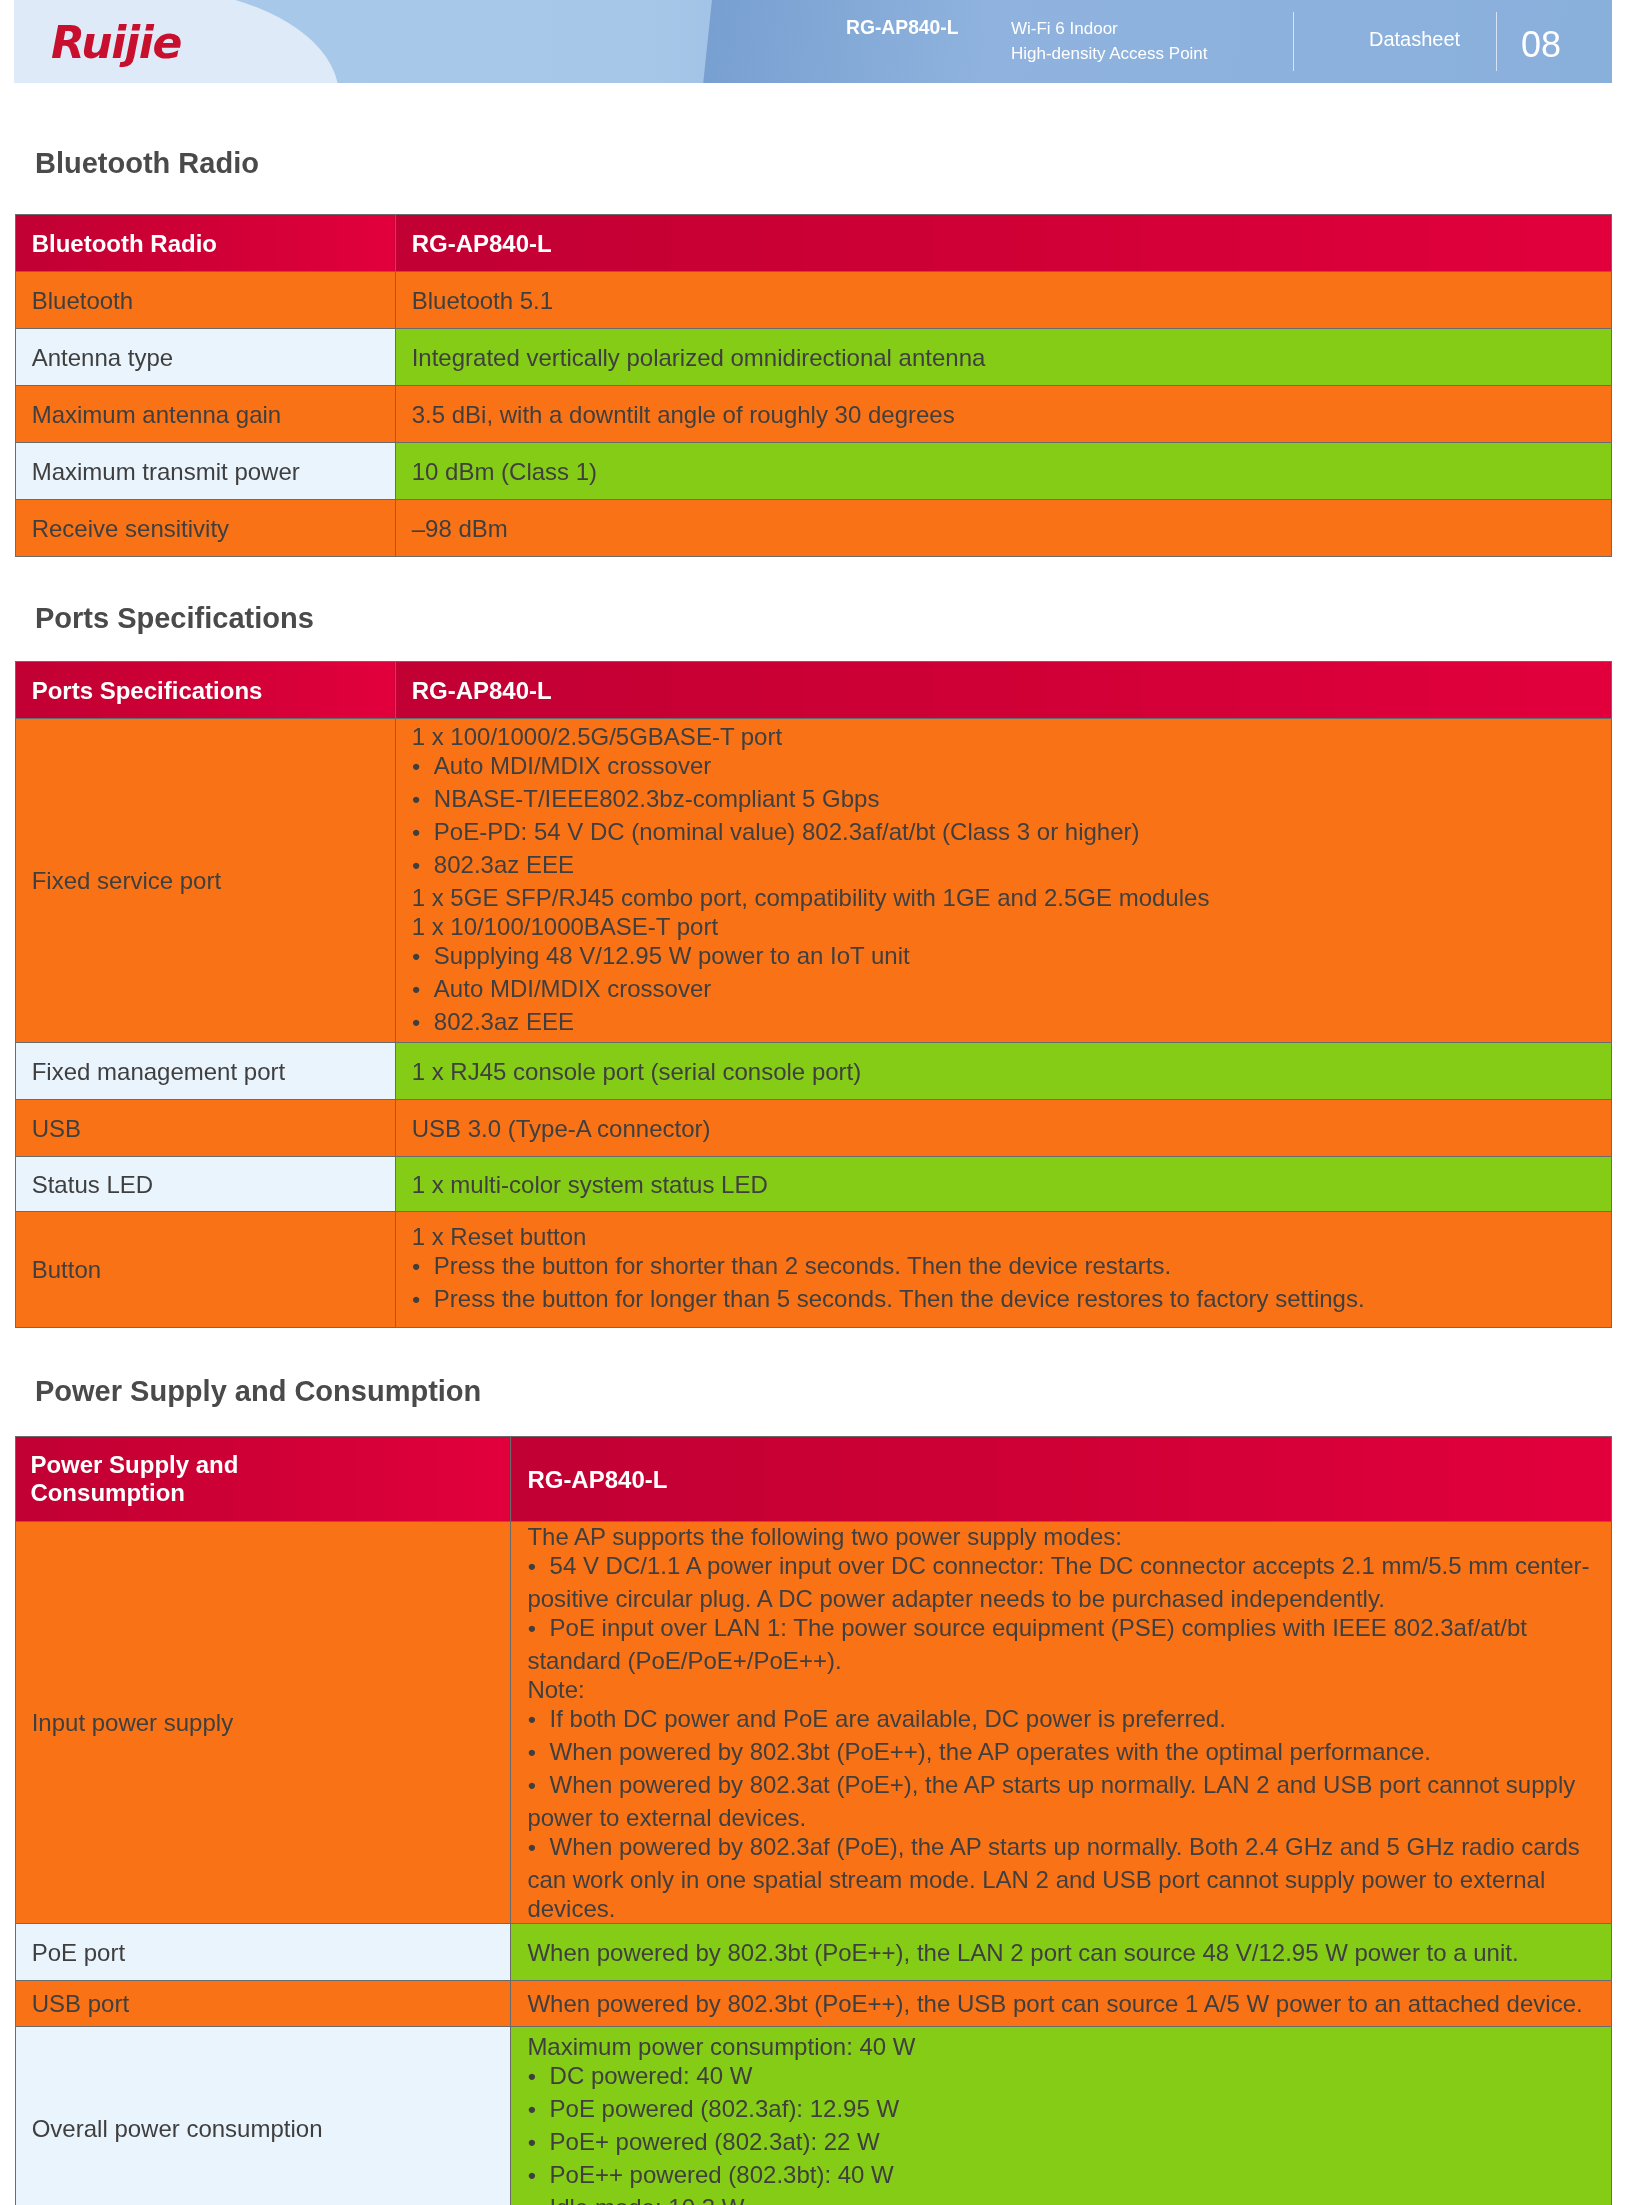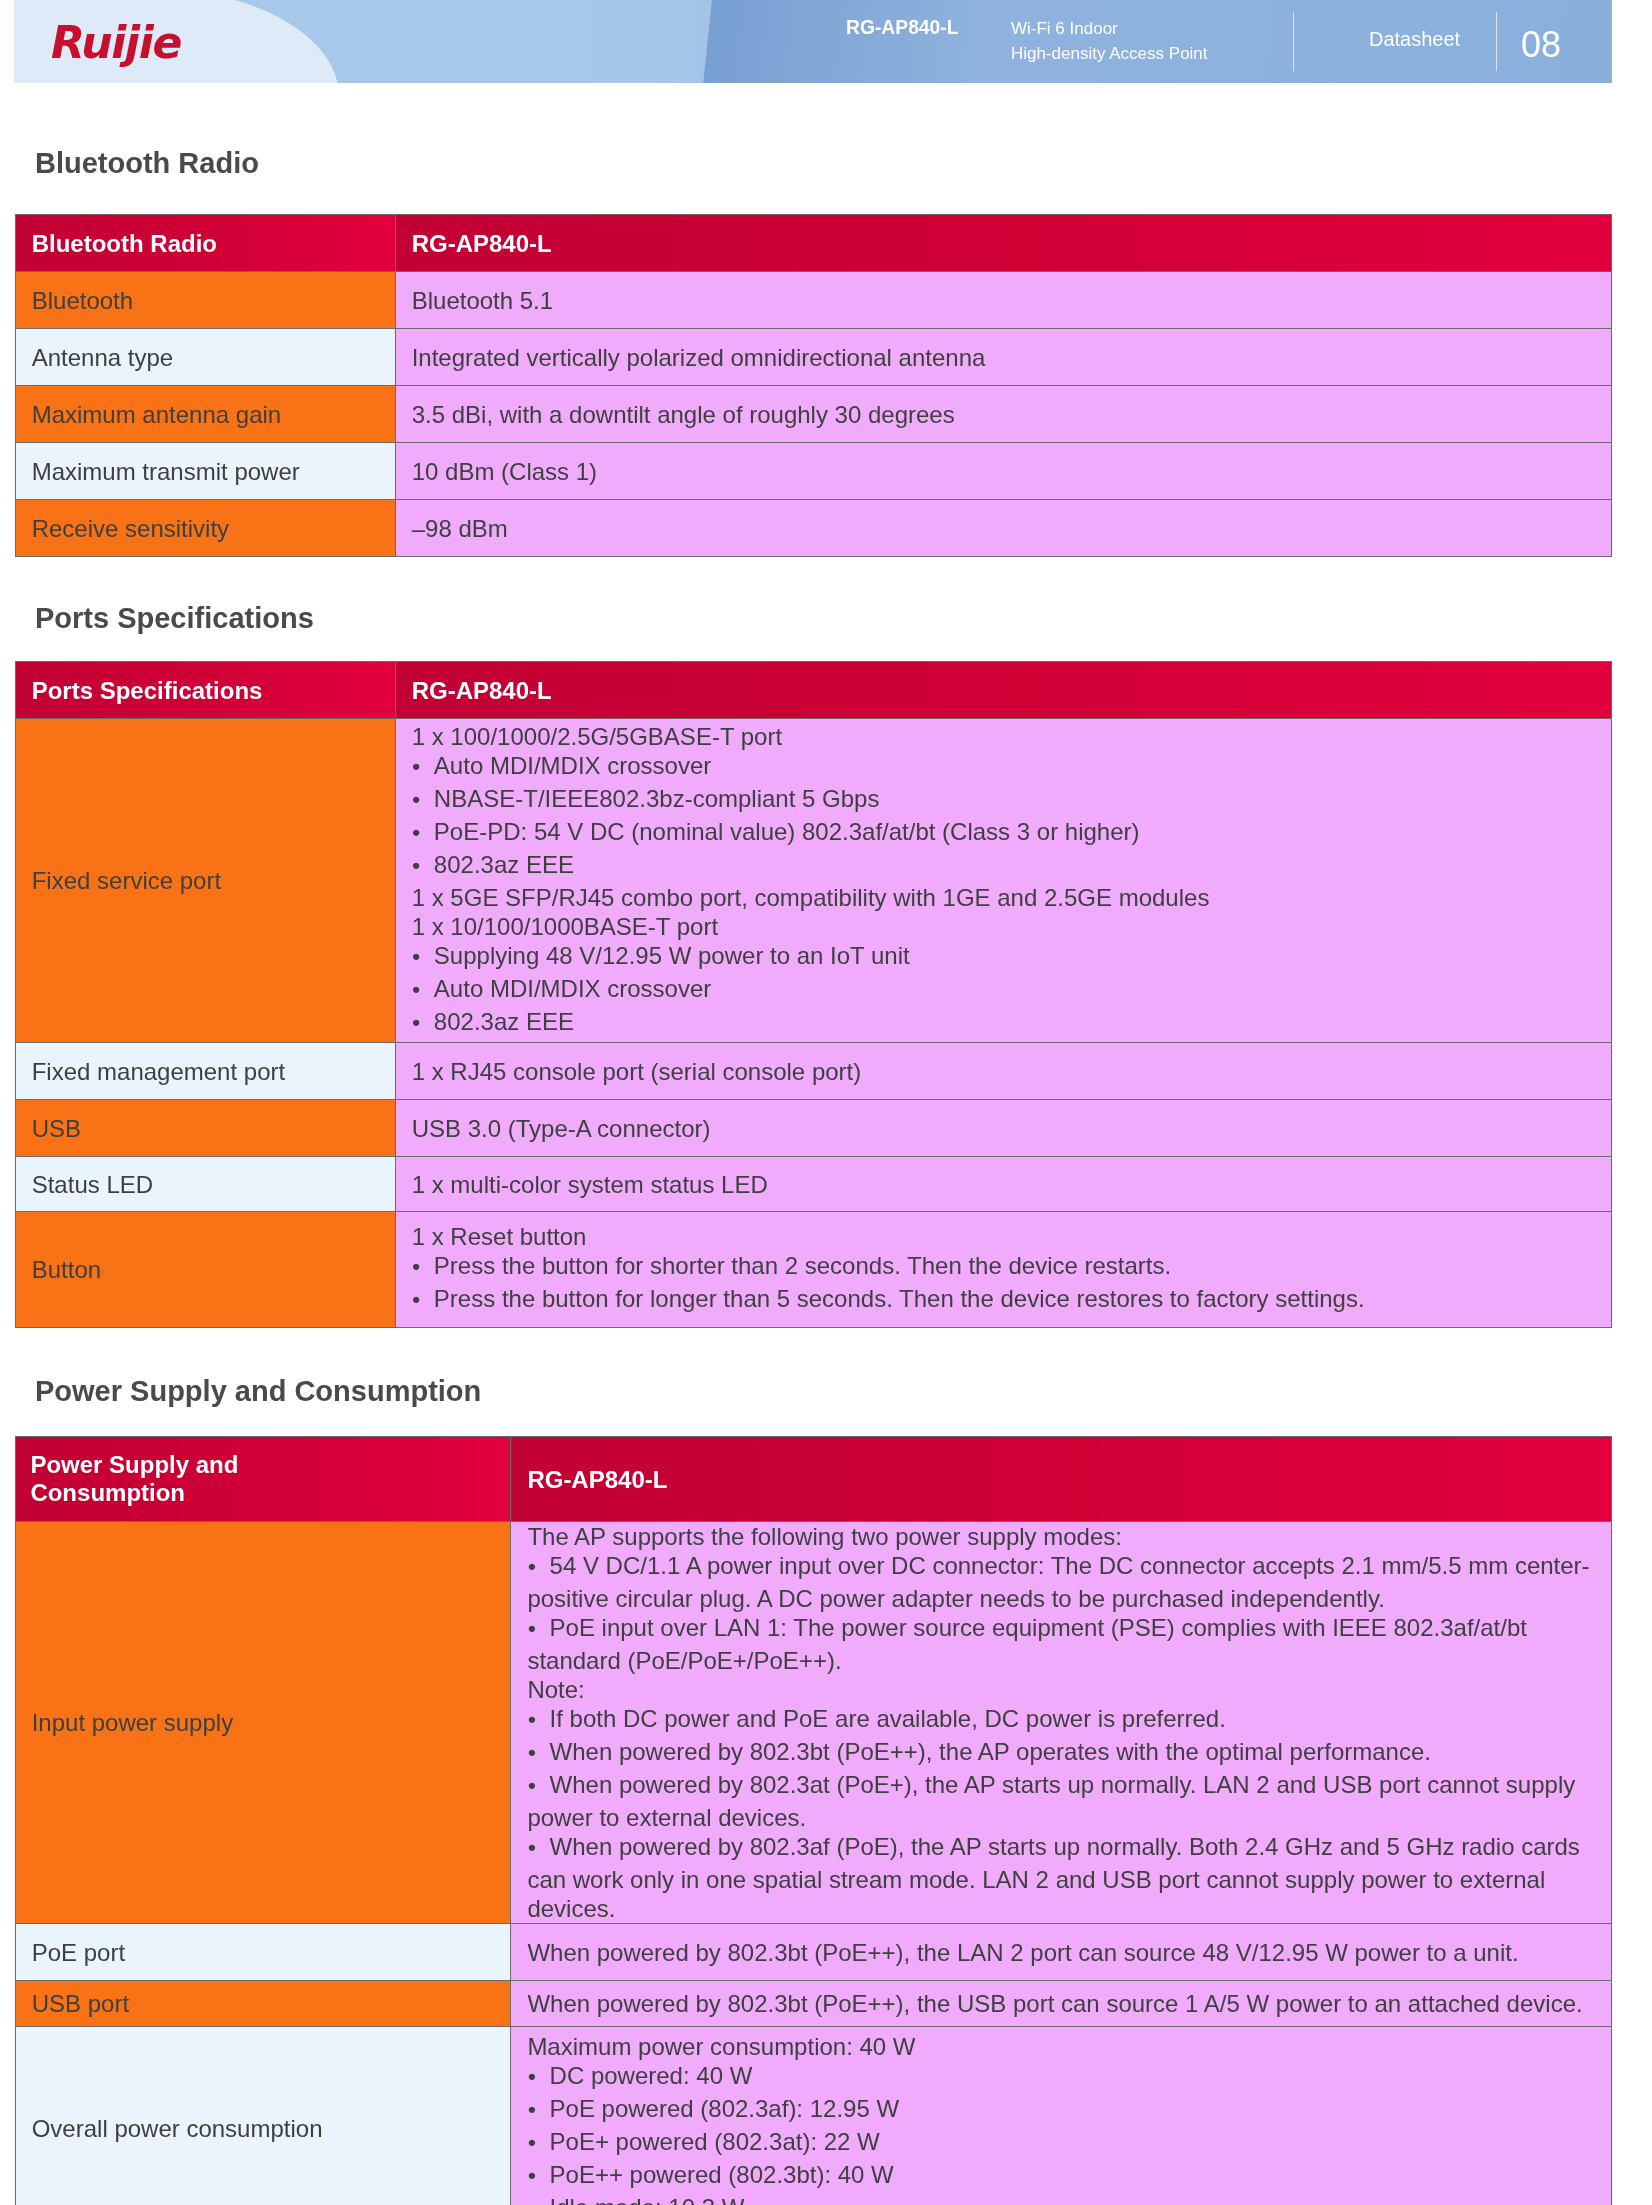--- a/index.html
+++ b/index.html
@@ -28,22 +28,22 @@
 
   
   table.spec { position:absolute; left:14.7px; width:1597px; border-collapse:collapse;
                font-size:24px; color:#3f3f3f; }
   table.spec td { border:1.3px solid #6b6b6b; vertical-align:middle; padding:0 16px; line-height:29px; }
   table.spec tr.th td { background:linear-gradient(90deg,#c10033 0%,#cf0035 50%,#e2003c 100%);
                color:#ffffff; font-weight:bold; font-size:24px; }
   table.spec td.k { width:347px; }
   table.spec tr.odd td.k { background:#f97316; }
   table.spec tr.even td.k { background:#eaf4fd; }
-  table.spec tr.odd td.v { background:#f0abfc; }
-  table.spec tr.even td.v { background:#f0abfc; }
+  table.spec tr.odd td.v { background:#f97316; }
+  table.spec tr.even td.v { background:#84cc16; }
   .ln { display:block; }
   .bl { display:block; }
   .bl::before { content:"\25CF"; font-size:14.7px; margin-right:13.3px; position:relative; top:-2.7px; }
 </style>
 </head>
 <body>
 
 <div class="hdr">
   <div class="swoosh2"></div>
   <div class="swoosh1"></div>

